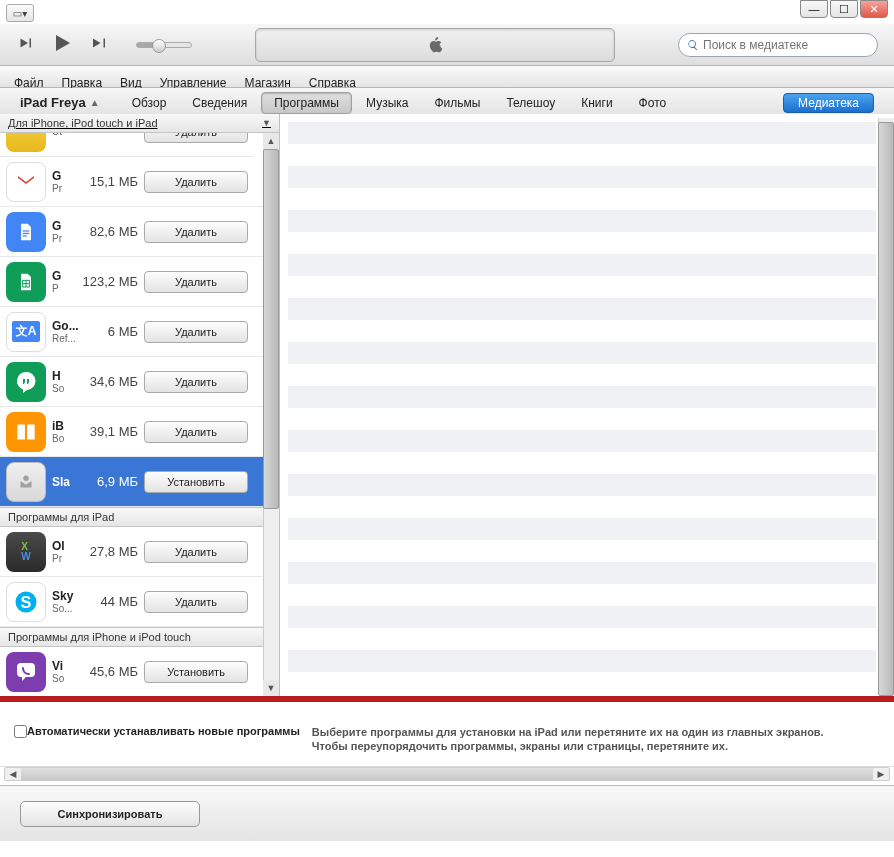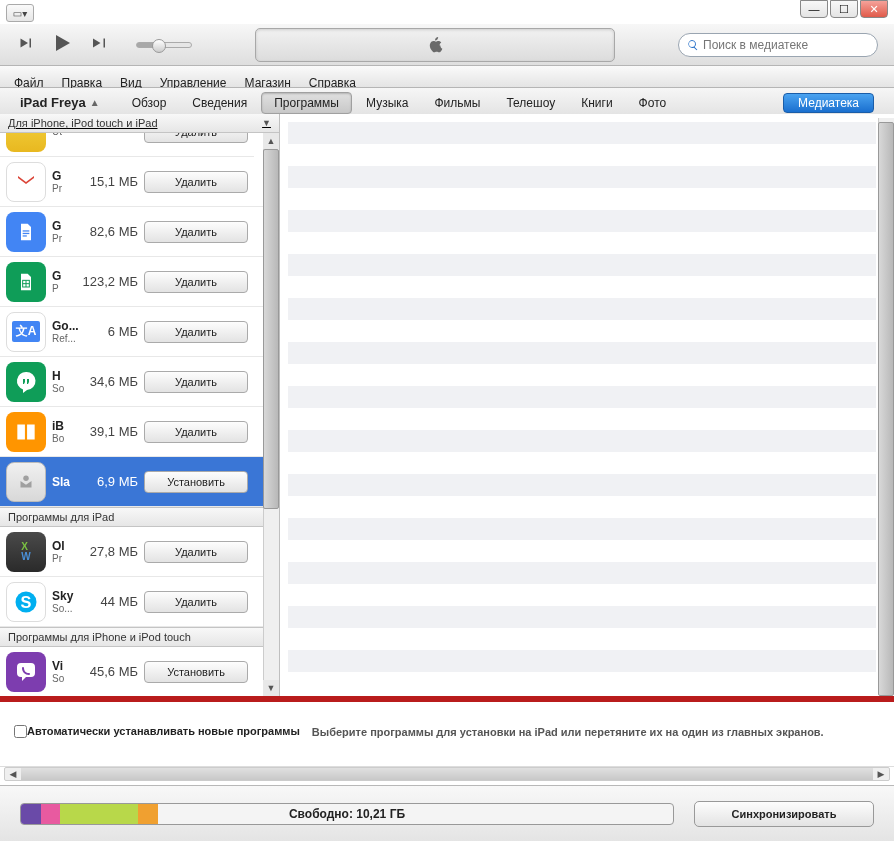--- a/index.html
+++ b/index.html
@@ -359,33 +359,25 @@
   </div>
 </div>
 
 <div class="footer-opt">
   <label>
     <input type="checkbox" style="">
     <span>Автоматически устанавливать новые программы</span>
   </label>
   <div class="hint">
     <div>Выберите программы для установки на iPad или перетяните их на один из главных экранов.</div>
+    <div>Чтобы переупорядочить программы, экраны или страницы, перетяните их.</div>
   </div>
 </div>
 
 <div class="hscroll">
   <div class="harrow" style="left:0">◀</div>
   <div class="hthumb"></div>
   <div class="harrow" style="right:0">▶</div>
 </div>
 
 <div class="syncbar">
-  <div class="capacity" id="capacity">
-      <div class="cap-seg" style="width:3%;background:#6a4aa8"></div>
-      <div class="cap-seg" style="width:3%;background:#e85aa0"></div>
-      <div class="cap-seg" style="width:12%;background:#b8d84a"></div>
-      <div class="cap-seg" style="width:3%;background:#f0a030"></div>
-    <div class="cap-label">
-      <span>Свободно: </span><span>10,21 ГБ</span>
-    </div>
-  </div>
   <div class="sync-btn">Синхронизировать</div>
 </div>
 
 </body></html>

